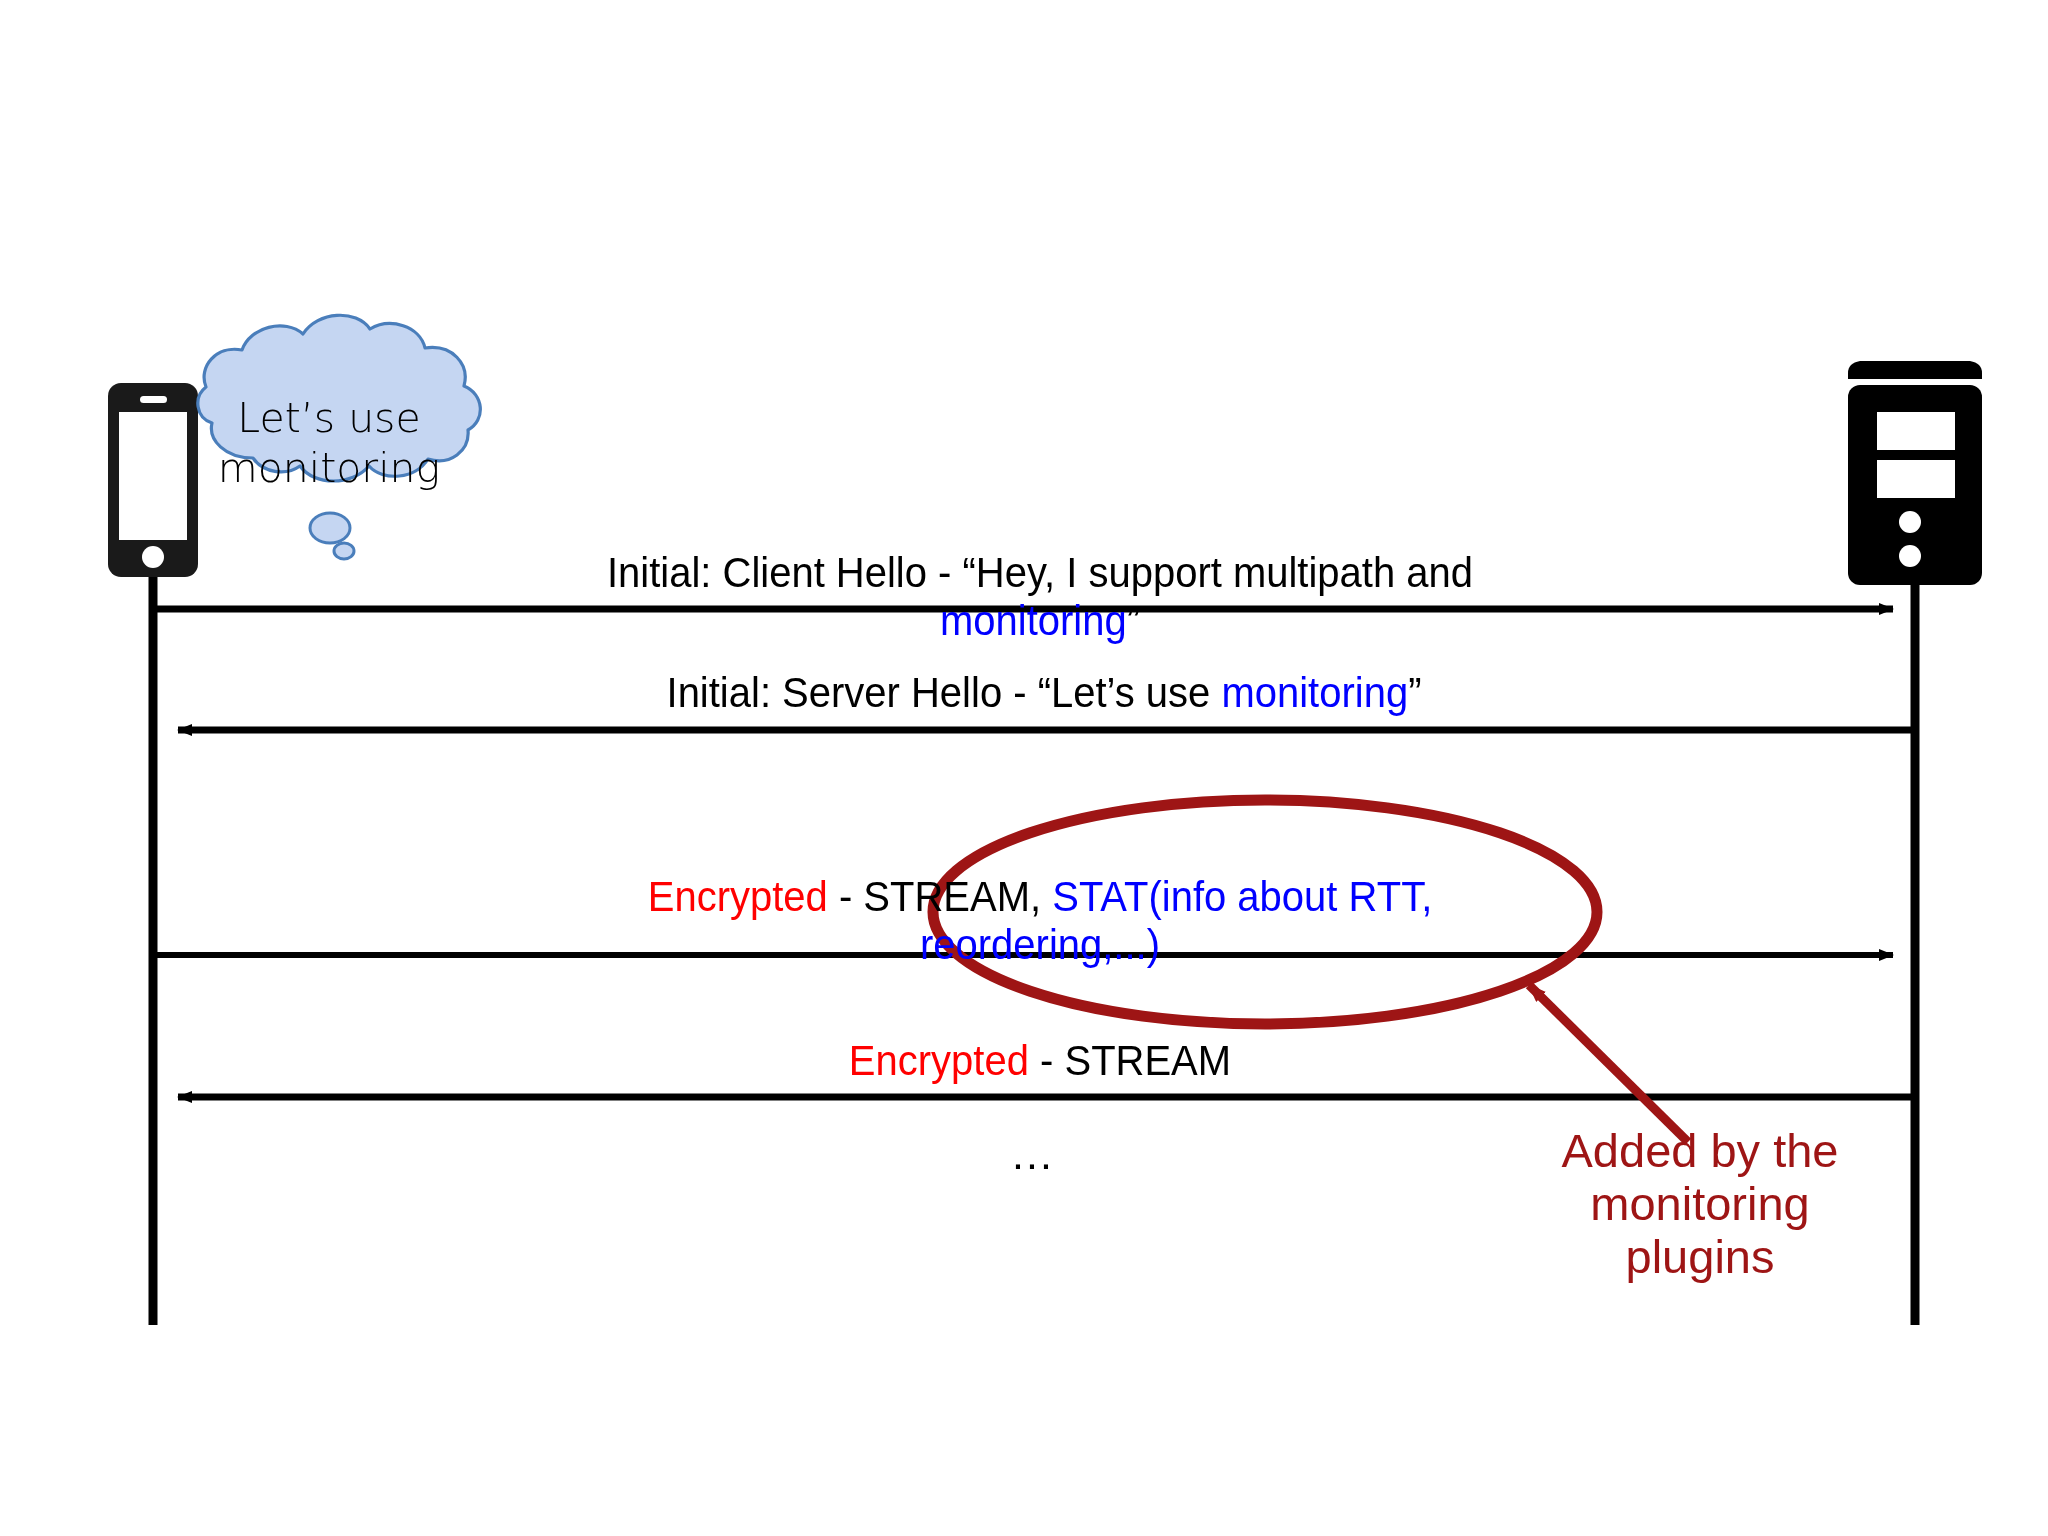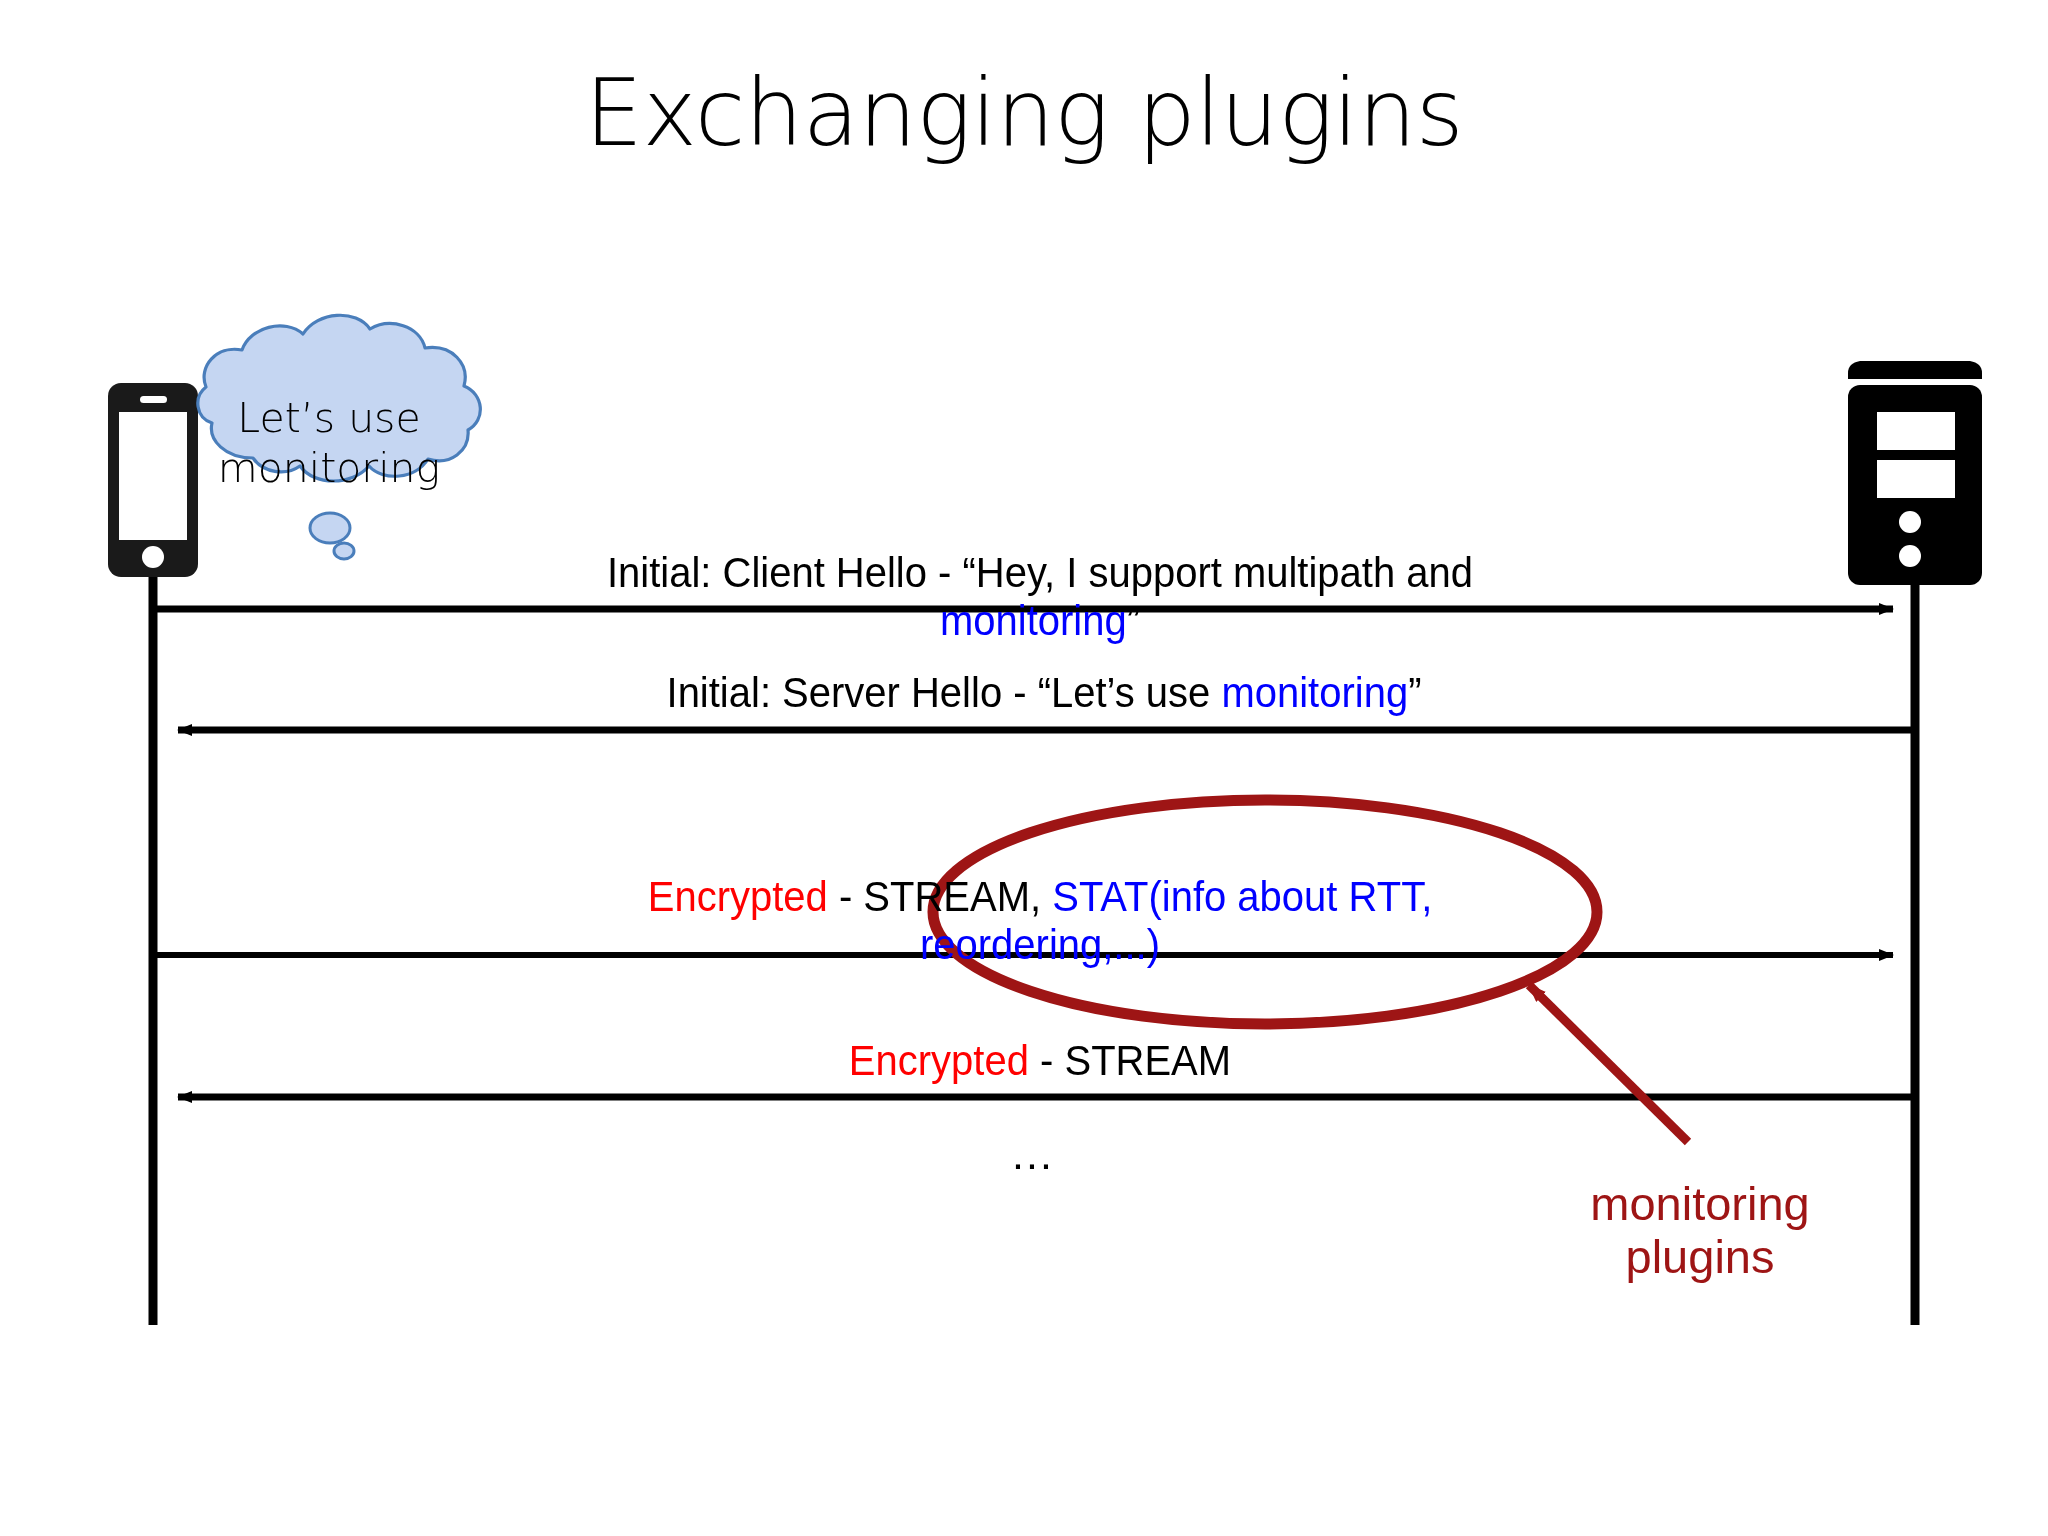--- a/index.html
+++ b/index.html
@@ -88,21 +88,20 @@
     color: #000000;
     font-family: "Liberation Sans", sans-serif;
     font-size: 43px;
     letter-spacing: 2px;
   }
 </style>
 </head>
 <body>
 
 <div id="slide-title">
-  <span class="tline">Exchanging plugins</span>
 </div>
 
 <div id="diagram">
 
   <svg viewBox="0 0 2048 1536" xmlns="http://www.w3.org/2000/svg">
     <defs>
       <marker id="arrowRight" markerWidth="16" markerHeight="16" refX="14" refY="6" orient="auto" markerUnits="userSpaceOnUse">
         <path d="M0,0 L15,6 L0,12 Z" fill="#000000"></path>
       </marker>
       <marker id="arrowLeft" markerWidth="16" markerHeight="16" refX="14" refY="6" orient="auto" markerUnits="userSpaceOnUse">
@@ -180,18 +179,18 @@
     <span class="kw-red">Encrypted</span><span> - STREAM, </span><span class="kw-blue">STAT(info about RTT, reordering,...)</span>
   </div>
 
   <div class="msg-label" style="left:600px; top:1036px; width:880px;">
     <span class="kw-red">Encrypted</span><span> - STREAM</span>
   </div>
 
   <div id="ellipsis-label" style="left:1012px; top:1130px;">...</div>
 
   <div id="annotation-text" style="left:1500px; top:1124px; width:400px;">
-    <br>
+    <span>Added by the</span><br>
     <span>monitoring</span><br>
     <span>plugins</span>
   </div>
 
 </div>
 
 </body></html>

